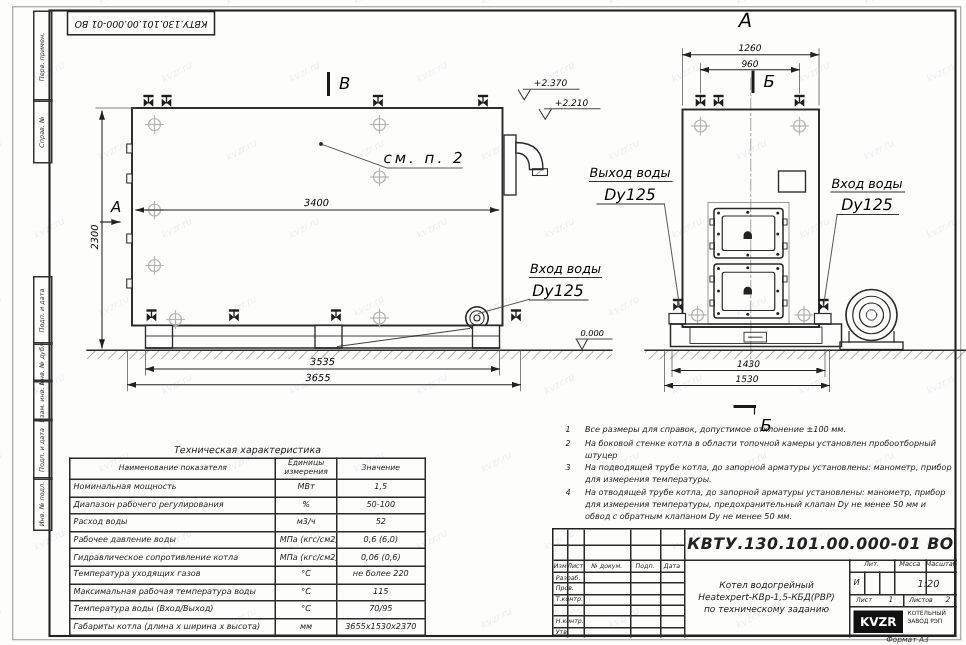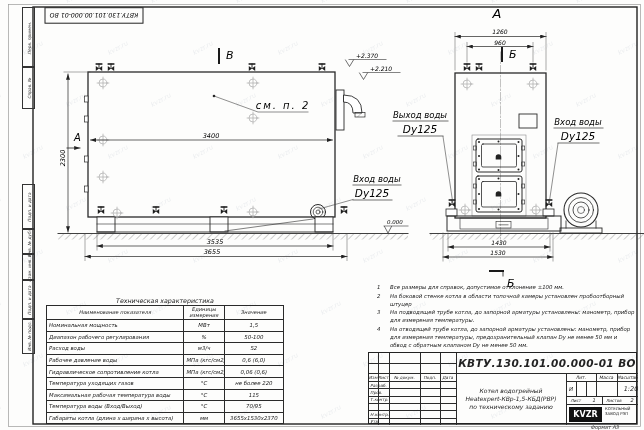--- a/index.html
+++ b/index.html
@@ -544,21 +544,21 @@
     <div class="prod">
       <span>Котел водогрейный</span>
       <span>Heatexpert-КВр-1,5-КБД(РВР)</span>
       <span>по техническому заданию</span>
     </div>
 
     <span class="tbt" style="left:212px;top:24px;font-size:4.4px;">Лит.</span>
     <span class="tbt" style="left:237.5px;top:24px;font-size:4.4px;">Масса</span>
     <span class="tbt" style="left:258.5px;top:24px;font-size:4.4px;">Масштаб</span>
     <span class="tbt" style="left:202px;top:35.5px;font-size:5.5px;">И</span>
-    <span class="tbt" style="left:262px;top:35.5px;font-size:6.5px;">1:20</span>
+    <span class="tbt" style="left:250px;top:35.5px;font-size:6.5px;">1:20</span>
 
     <span class="tbt" style="left:207px;top:47px;">Лист</span>
     <span class="tbt" style="left:225px;top:47px;font-size:5px;">1</span>
     <span class="tbt" style="left:245px;top:47px;">Листов</span>
     <span class="tbt" style="left:263px;top:47px;font-size:5px;">2</span>
 
     <div class="logo">KVZR</div>
     <div class="company">КОТЕЛЬНЫЙ ЗАВОД РЭП</div>
   </div>
 

